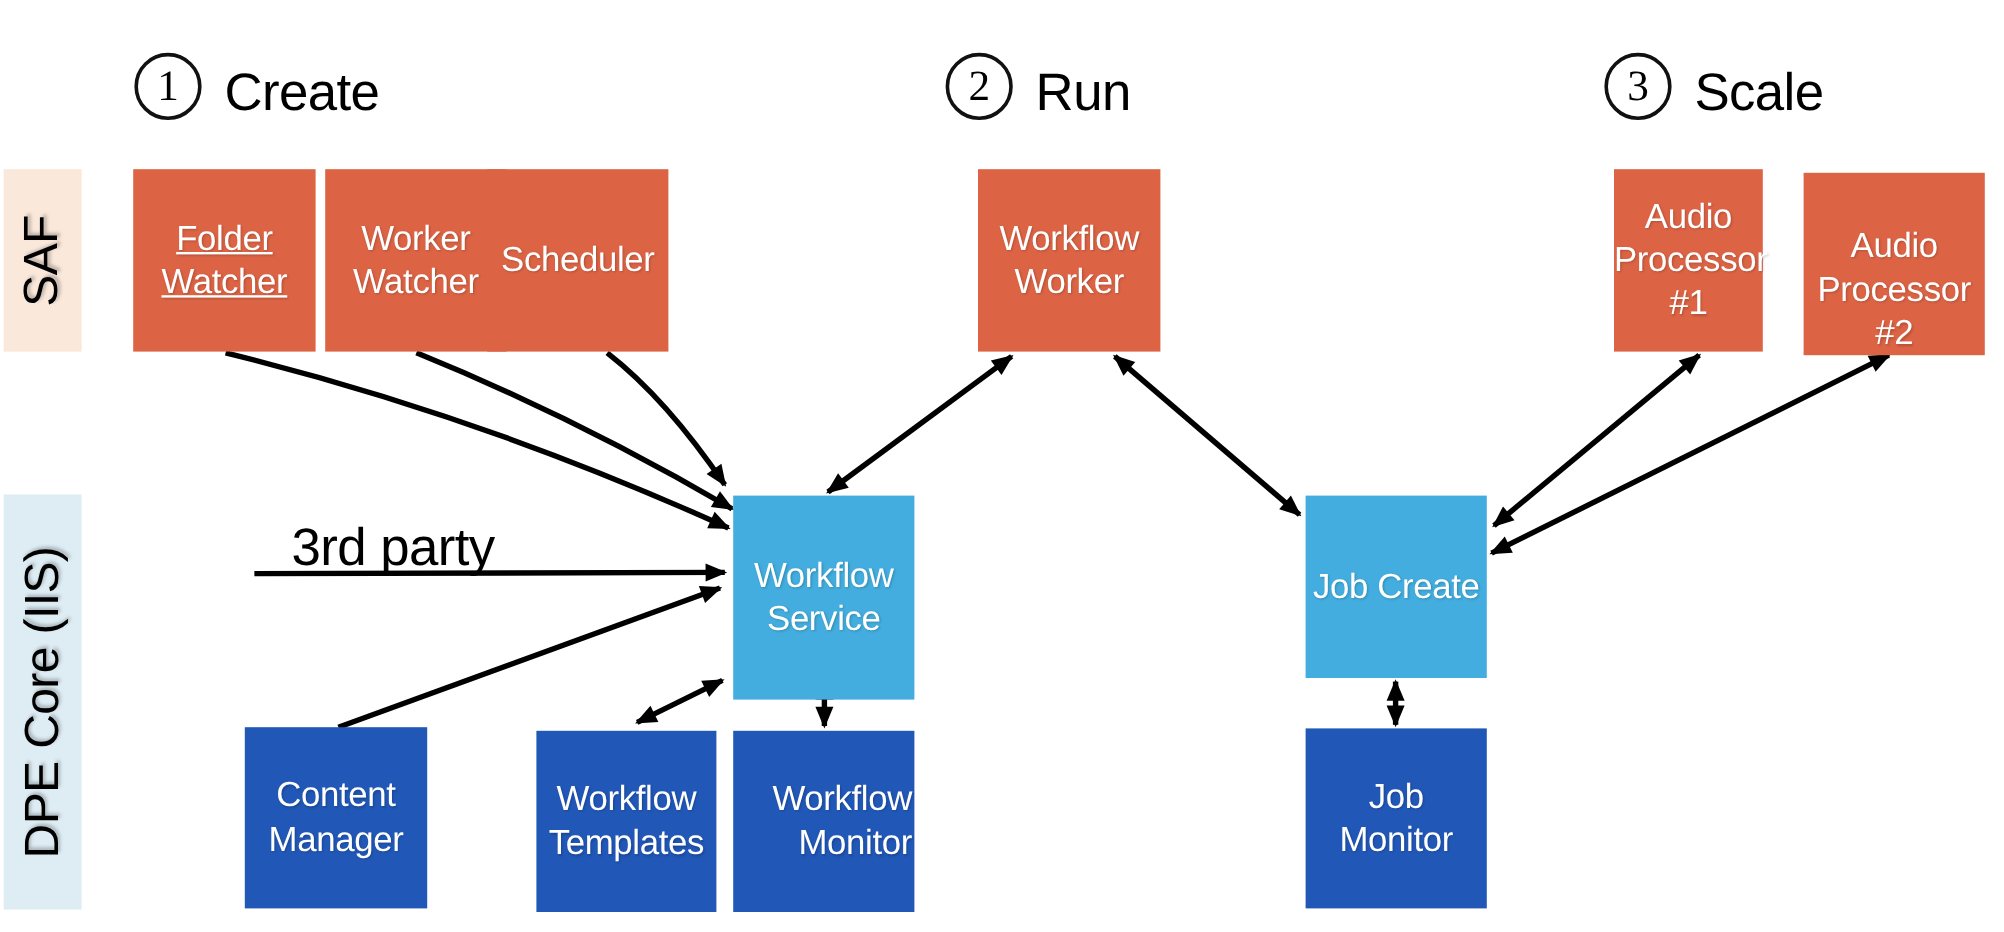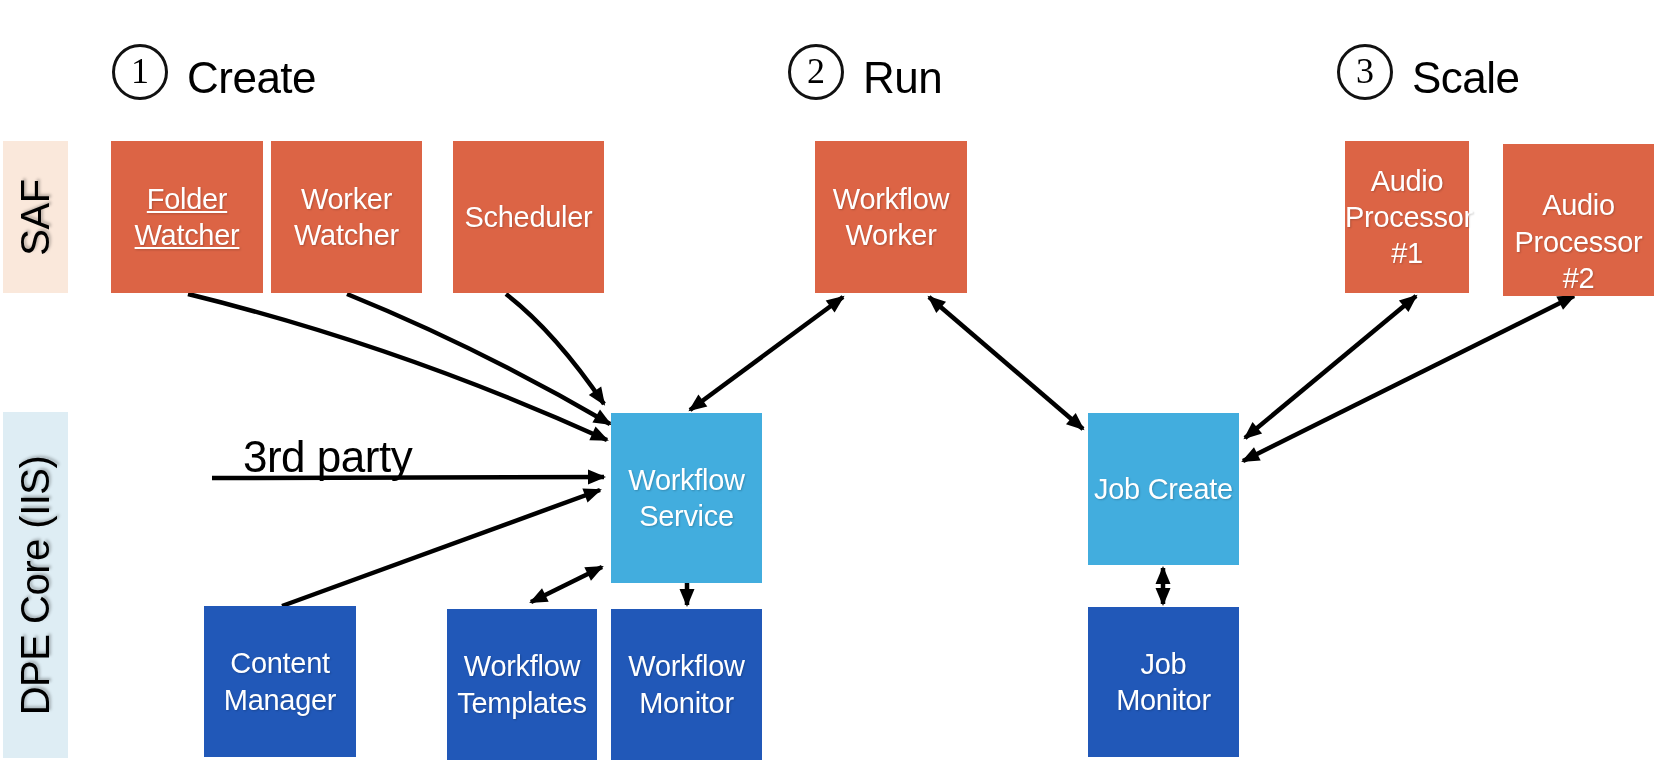--- a/index.html
+++ b/index.html
@@ -88,21 +88,21 @@
   </div>
 
   <div class="annotation" style="left:243px;top:432px;">3rd party</div>
 
   <div class="node node-saf" style="left:111px;top:141px;width:152px;height:152px;text-decoration:underline;">
     <span class="node-label">Folder Watcher</span>
   </div>
   <div class="node node-saf" style="left:271px;top:141px;width:151px;height:152px;">
     <span class="node-label">Worker Watcher</span>
   </div>
-  <div class="node node-saf" style="left:453px;top:141px;width:151px;height:152px;">
+  <div class="node node-saf" style="left:406px;top:141px;width:151px;height:152px;">
     <span class="node-label">Scheduler</span>
   </div>
   <div class="node node-saf" style="left:815px;top:141px;width:152px;height:152px;">
     <span class="node-label">Workflow Worker</span>
   </div>
   <div class="node node-saf" style="left:1345px;top:141px;width:124px;height:152px;">
     <span class="node-label">Audio Processor #1</span>
   </div>
   <div class="node node-saf" style="left:1503px;top:144px;width:151px;height:152px;align-items:flex-end;">
     <span class="node-label">Audio Processor #2</span>
@@ -114,20 +114,20 @@
   <div class="node node-service" style="left:1088px;top:413px;width:151px;height:152px;">
     <span class="node-label">Job Create</span>
   </div>
 
   <div class="node node-core" style="left:204px;top:606px;width:152px;height:151px;">
     <span class="node-label">Content Manager</span>
   </div>
   <div class="node node-core" style="left:447px;top:609px;width:150px;height:151px;">
     <span class="node-label">Workflow Templates</span>
   </div>
-  <div class="node node-core" style="left:611px;top:609px;width:151px;height:151px;">
+  <div class="node node-core" style="left:611px;top:609px;width:151px;height:151px;text-align:right;">
     <span class="node-label">Workflow Monitor</span>
   </div>
   <div class="node node-core" style="left:1088px;top:607px;width:151px;height:150px;">
     <span class="node-label">Job Monitor</span>
   </div>
 
 </div>
 
 </body></html>

